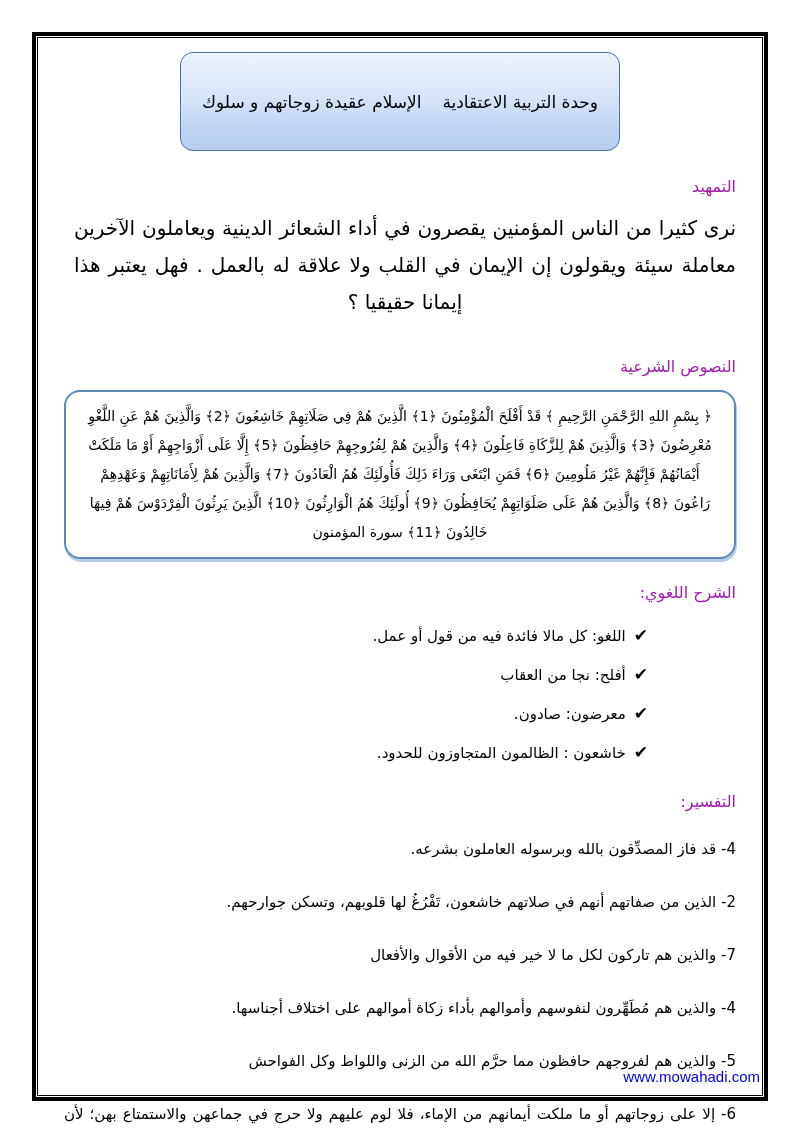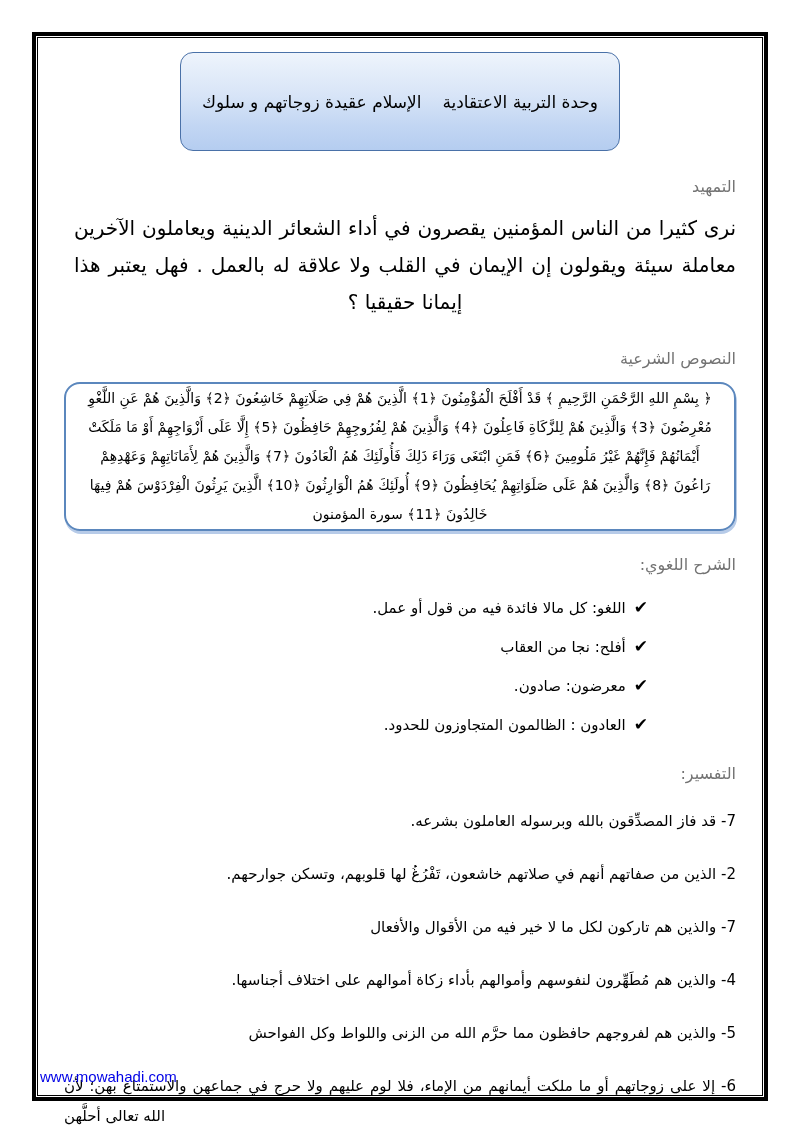--- a/index.html
+++ b/index.html
@@ -12,47 +12,47 @@
 
   .header-box{
     width:438px;height:97px;margin:2px auto 0 auto;
     border:1px solid #4a71a8;border-radius:13px;
     background:linear-gradient(#eef4fc 0%,#d7e4f7 45%,#c2d6f3 75%,#b5cdf0 100%);
     display:flex;flex-direction:row;justify-content:space-evenly;align-items:center;
     font-size:17px;direction:rtl;text-align:center;
   }
   .header-box .hline{white-space:nowrap;}
 
-  .sec-heading{direction:rtl;text-align:right;color:#737373;font-size:16px;}
+  .sec-heading{direction:rtl;text-align:right;color:#a21caf;font-size:16px;}
   .h-tamhid{margin-top:26px;}
-  .h-nusus{margin-top:28px;}
+  .h-nusus{margin-top:36px;}
   .h-sharh{margin-top:24px;}
   .h-tafsir{margin-top:20px;}
 
   .intro-par{
     direction:rtl;margin-top:14px;font-size:20px;line-height:37px;
     text-align:justify;text-align-last:center;margin-left:10px;
   }
 
   .quran-box{
     margin-top:14px;border:2px solid #5b87bd;border-radius:16px;
     box-shadow:1px 3px 0 #b7cbe8;
-    padding:0 14px;direction:rtl;text-align:center;
+    padding:10px 14px;direction:rtl;text-align:center;
     font-size:14px;line-height:29px;min-height:100px;box-sizing:border-box;
   }
 
   .checklist{margin:14px 88px 0 0;direction:rtl;}
   .check-item{text-align:right;font-size:15px;line-height:38px;}
   .check-icon{font-weight:bold;font-size:17px;margin-left:8px;display:inline-block;}
 
   .tafsir-item{direction:rtl;text-align:right;font-size:15px;line-height:30px;margin-top:23px;}
   .tafsir-item.wrap-left{text-align:justify;text-align-last:left;}
 
   .footer{
-    position:absolute;left:0;right:0;bottom:8px;text-align:left;
+    position:absolute;left:0;right:0;bottom:8px;text-align:right;
     font-family:"Liberation Sans",sans-serif;font-size:15px;
   }
   .footer a{color:#0000e6;text-decoration:none;cursor:pointer;}
 </style>
 </head>
 <body>
 
 <div class="frame">
   <div class="content">
 
@@ -77,28 +77,28 @@
       <div class="check-item">
         <span class="check-icon">✔</span><span>اللغو: كل مالا فائدة فيه من قول أو عمل.</span>
       </div>
       <div class="check-item">
         <span class="check-icon">✔</span><span>أفلح: نجا من العقاب</span>
       </div>
       <div class="check-item">
         <span class="check-icon">✔</span><span>معرضون: صادون.</span>
       </div>
       <div class="check-item">
-        <span class="check-icon">✔</span><span>العادون : الظالمون المتجاوزون للحدود.</span>
+        <span class="check-icon">✔</span><span>خاشعون : الظالمون المتجاوزون للحدود.</span>
       </div>
     </div>
 
     <div class="sec-heading h-tafsir">التفسير:</div>
 
     <div>
-      <div class="tafsir-item">7- قد فاز المصدِّقون بالله وبرسوله العاملون بشرعه.</div>
+      <div class="tafsir-item">4- قد فاز المصدِّقون بالله وبرسوله العاملون بشرعه.</div>
       <div class="tafsir-item">2- الذين من صفاتهم أنهم في صلاتهم خاشعون، تَفْرُغُ لها قلوبهم، وتسكن جوارحهم.</div>
       <div class="tafsir-item">7- والذين هم تاركون لكل ما لا خير فيه من الأقوال والأفعال</div>
       <div class="tafsir-item">4- والذين هم مُطَهِّرون لنفوسهم وأموالهم بأداء زكاة أموالهم على اختلاف أجناسها.</div>
       <div class="tafsir-item">5- والذين هم لفروجهم حافظون مما حرَّم الله من الزنى واللواط وكل الفواحش</div>
       <div class="tafsir-item wrap-left">6- إلا على زوجاتهم أو ما ملكت أيمانهم من الإماء، فلا لوم عليهم ولا حرج في جماعهن والاستمتاع بهن؛ لأن الله تعالى أحلَّهن</div>
     </div>
 
     <div class="footer">
       <a>www.mowahadi.com</a>
     </div>

